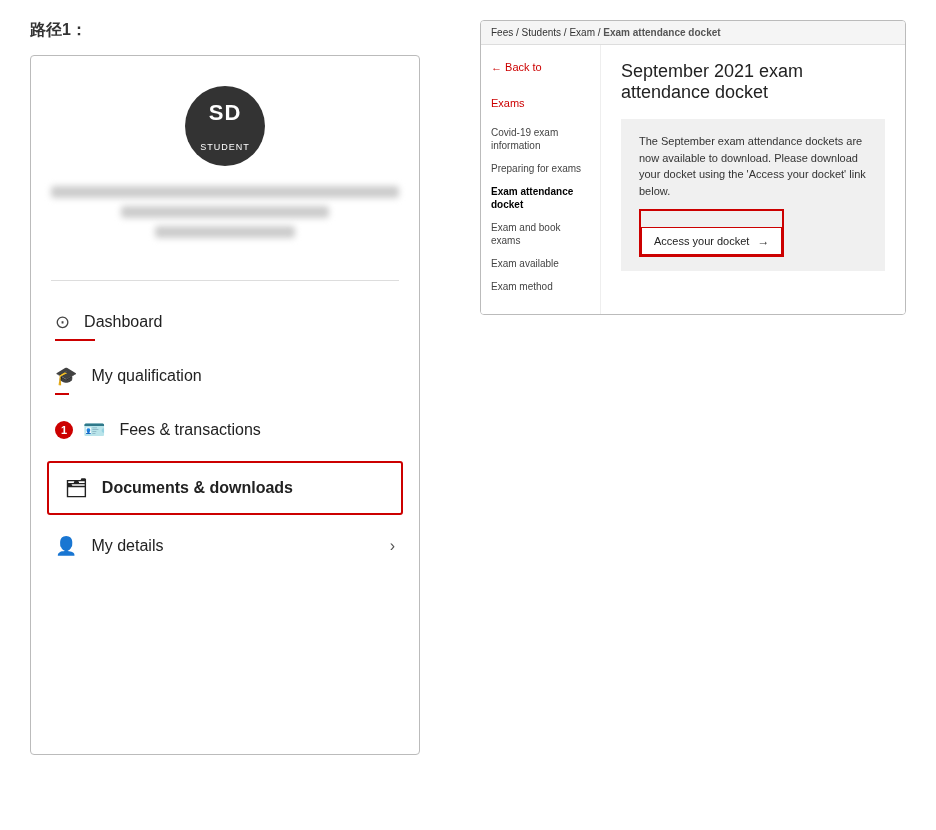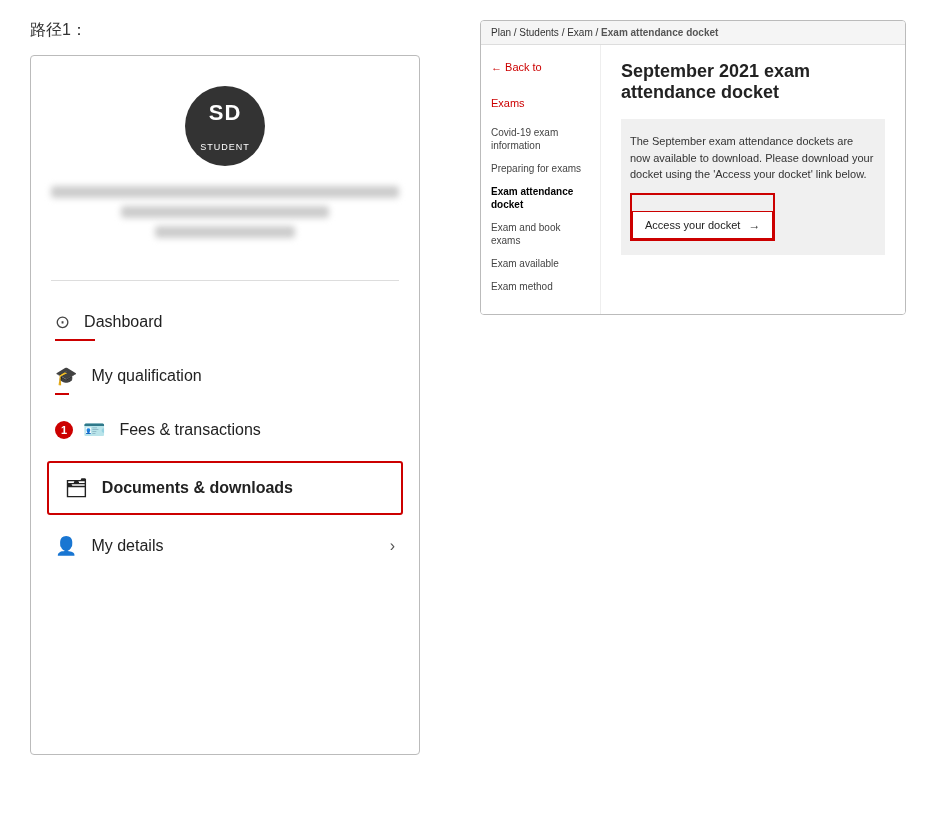--- a/index.html
+++ b/index.html
@@ -15,21 +15,21 @@
     .page-header {
       display: flex;
       gap: 60px;
       margin-bottom: 20px;
     }
 
     .path-label {
       font-size: 16px;
       color: #333;
       margin-bottom: 14px;
-      font-weight: normal;
+      font-weight: bold;
     }
 
     
     .path1 {
       flex: 0 0 390px;
     }
 
     .phone-frame {
       border: 1px solid #bbb;
       border-radius: 4px;
@@ -237,28 +237,28 @@
       color: #000;
     }
 
     .main-content {
       flex: 1;
       padding: 16px 20px;
     }
 
     .page-title {
       font-size: 18px;
-      font-weight: bold;
+      font-weight: normal;
       color: #222;
       margin-bottom: 16px;
     }
 
     .info-box {
       background: #f0f0f0;
-      padding: 14px 9px;
+      padding: 14px 18px;
       margin-bottom: 14px;
       font-size: 11px;
       color: #333;
       line-height: 1.5;
     }
 
     .access-button {
       display: inline-flex;
       align-items: center;
       gap: 8px;
@@ -333,21 +333,21 @@
           <span class="nav-label">My details</span>
           <span class="nav-item-arrow">›</span>
         </li>
       </ul>
     </div>
   </div>
 
   <div class="path2">
     <div class="browser-frame">
       <div class="breadcrumb-bar">
-        <span>Plan</span>
+        <span>Fees</span>
         <span> / </span>
         <span>Students</span>
         <span> / </span>
         <span>Exam</span>
         <span> / </span>
         <strong>Exam attendance docket</strong>
       </div>
 
       <div class="content-area">
         <div class="left-sidebar">

